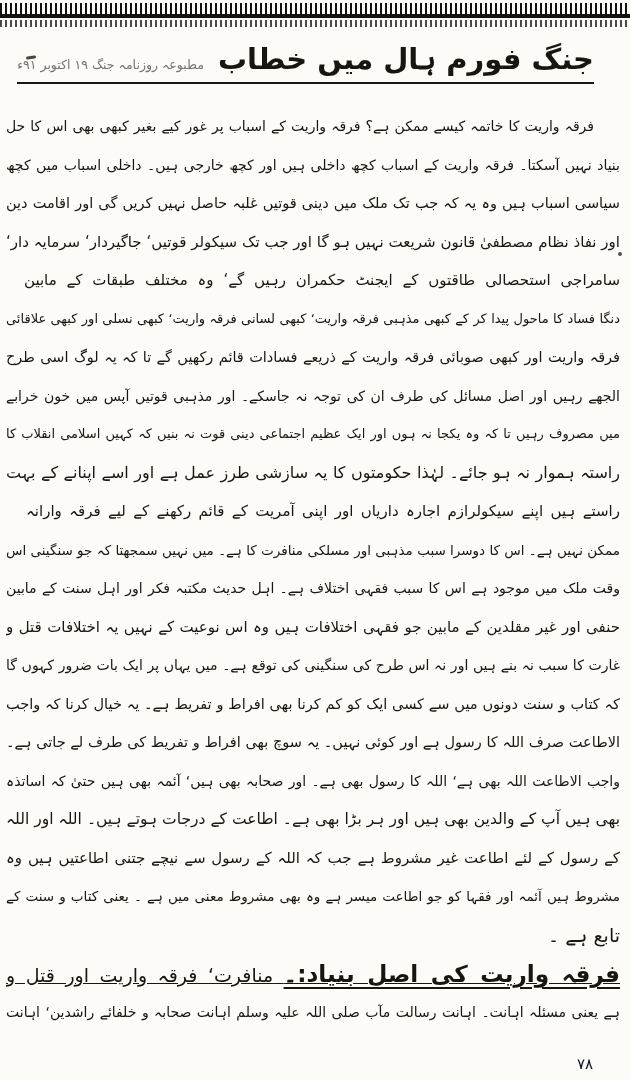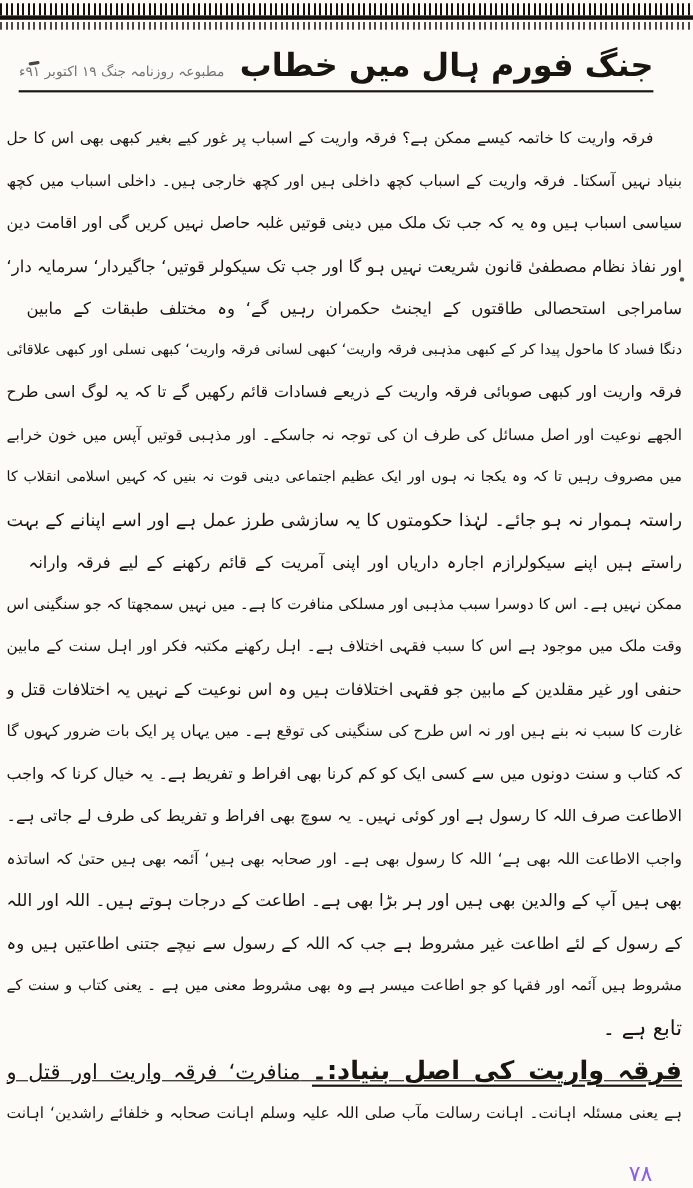--- a/index.html
+++ b/index.html
@@ -57,21 +57,21 @@
   .sec-heading{
     font-size:1.22em;font-weight:700;
     text-decoration:underline;
     text-decoration-thickness:2px;
     text-underline-offset:5px;
   }
   .section-last{height:36px;line-height:36px;}
   
   .page-number{
     position:absolute;top:1055px;right:37px;
-    font-size:20px;direction:rtl;color:#8b5cf6;
+    font-size:15px;direction:rtl;color:#0f172a;
   }
   
   .speck-dash{
     position:absolute;left:26px;top:56px;width:10px;height:3px;
     background:#4a463f;border-radius:2px;transform:rotate(-8deg);
   }
   .speck-dot{
     position:absolute;right:8px;top:252px;width:4px;height:4px;
     background:#55504a;border-radius:50%;
   }
@@ -99,26 +99,26 @@
 
   <div class="body-text">
     <div>
         <div class="line first" style="font-size: 14px;">فرقہ واریت کا خاتمہ کیسے ممکن ہے؟ فرقہ واریت کے اسباب پر غور کیے بغیر کبھی بھی اس کا حل</div>
         <div class="line" style="font-size: 14px;">بنیاد نہیں آسکتا۔ فرقہ واریت کے اسباب کچھ داخلی ہیں اور کچھ خارجی ہیں۔ داخلی اسباب میں کچھ</div>
         <div class="line" style="font-size: 14.5px;">سیاسی اسباب ہیں وہ یہ کہ جب تک ملک میں دینی قوتیں غلبہ حاصل نہیں کریں گی اور اقامت دین</div>
         <div class="line" style="font-size: 15px;">اور نفاذ نظام مصطفیٰ قانون شریعت نہیں ہو گا اور جب تک سیکولر قوتیں‘ جاگیردار‘ سرمایہ دار‘</div>
         <div class="line" style="font-size: 15px; margin-left: 18px;">سامراجی استحصالی طاقتوں کے ایجنٹ حکمران رہیں گے‘ وہ مختلف طبقات کے مابین بالواسطہ یا بلا واسطہ</div>
         <div class="line" style="font-size: 13px;">دنگا فساد کا ماحول پیدا کر کے کبھی مذہبی فرقہ واریت‘ کبھی لسانی فرقہ واریت‘ کبھی نسلی اور کبھی علاقائی</div>
         <div class="line" style="font-size: 14.5px;">فرقہ واریت اور کبھی صوبائی فرقہ واریت کے ذریعے فسادات قائم رکھیں گے تا کہ یہ لوگ اسی طرح</div>
-        <div class="line" style="font-size: 14px;">الجھے نوعیت اور اصل مسائل کی طرف ان کی توجہ نہ جاسکے۔ اور مذہبی قوتیں آپس میں خون خرابے</div>
+        <div class="line" style="font-size: 14px;">الجھے رہیں اور اصل مسائل کی طرف ان کی توجہ نہ جاسکے۔ اور مذہبی قوتیں آپس میں خون خرابے</div>
         <div class="line" style="font-size: 13px;">میں مصروف رہیں تا کہ وہ یکجا نہ ہوں اور ایک عظیم اجتماعی دینی قوت نہ بنیں کہ کہیں اسلامی انقلاب کا</div>
         <div class="line" style="font-size: 16px;">راستہ ہموار نہ ہو جائے۔ لہٰذا حکومتوں کا یہ سازشی طرز عمل ہے اور اسے اپنانے کے بہت سے</div>
         <div class="line" style="font-size: 15px; margin-left: 20px;">راستے ہیں اپنے سیکولرازم اجارہ داریاں اور اپنی آمریت کے قائم رکھنے کے لیے فرقہ وارانہ ماحول</div>
         <div class="line" style="font-size: 13.5px;">ممکن نہیں ہے۔ اس کا دوسرا سبب مذہبی اور مسلکی منافرت کا ہے۔ میں نہیں سمجھتا کہ جو سنگینی اس</div>
-        <div class="line" style="font-size: 14px;">وقت ملک میں موجود ہے اس کا سبب فقہی اختلاف ہے۔ اہل رکھنے مکتبہ فکر اور اہل سنت کے مابین</div>
+        <div class="line" style="font-size: 14px;">وقت ملک میں موجود ہے اس کا سبب فقہی اختلاف ہے۔ اہل حدیث مکتبہ فکر اور اہل سنت کے مابین</div>
         <div class="line" style="font-size: 15px;">حنفی اور غیر مقلدین کے مابین جو فقہی اختلافات ہیں وہ اس نوعیت کے نہیں یہ اختلافات قتل و</div>
         <div class="line" style="font-size: 14px;">غارت کا سبب نہ بنے ہیں اور نہ اس طرح کی سنگینی کی توقع ہے۔ میں یہاں پر ایک بات ضرور کہوں گا</div>
         <div class="line" style="font-size: 14.5px;">کہ کتاب و سنت دونوں میں سے کسی ایک کو کم کرنا بھی افراط و تفریط ہے۔ یہ خیال کرنا کہ واجب</div>
         <div class="line" style="font-size: 14.5px;">الاطاعت صرف اللہ کا رسول ہے اور کوئی نہیں۔ یہ سوچ بھی افراط و تفریط کی طرف لے جاتی ہے۔</div>
         <div class="line" style="font-size: 14px;">واجب الاطاعت اللہ بھی ہے‘ اللہ کا رسول بھی ہے۔ اور صحابہ بھی ہیں‘ آئمہ بھی ہیں حتیٰ کہ اساتذہ</div>
         <div class="line" style="font-size: 15.5px;">بھی ہیں آپ کے والدین بھی ہیں اور ہر بڑا بھی ہے۔ اطاعت کے درجات ہوتے ہیں۔ اللہ اور اللہ</div>
         <div class="line" style="font-size: 15px;">کے رسول کے لئے اطاعت غیر مشروط ہے جب کہ اللہ کے رسول سے نیچے جتنی اطاعتیں ہیں وہ</div>
         <div class="line" style="font-size: 13.5px;">مشروط ہیں آئمہ اور فقہا کو جو اطاعت میسر ہے وہ بھی مشروط معنی میں ہے ۔ یعنی کتاب و سنت کے</div>
         <div class="line end">تابع ہے ۔</div>
       </div>

